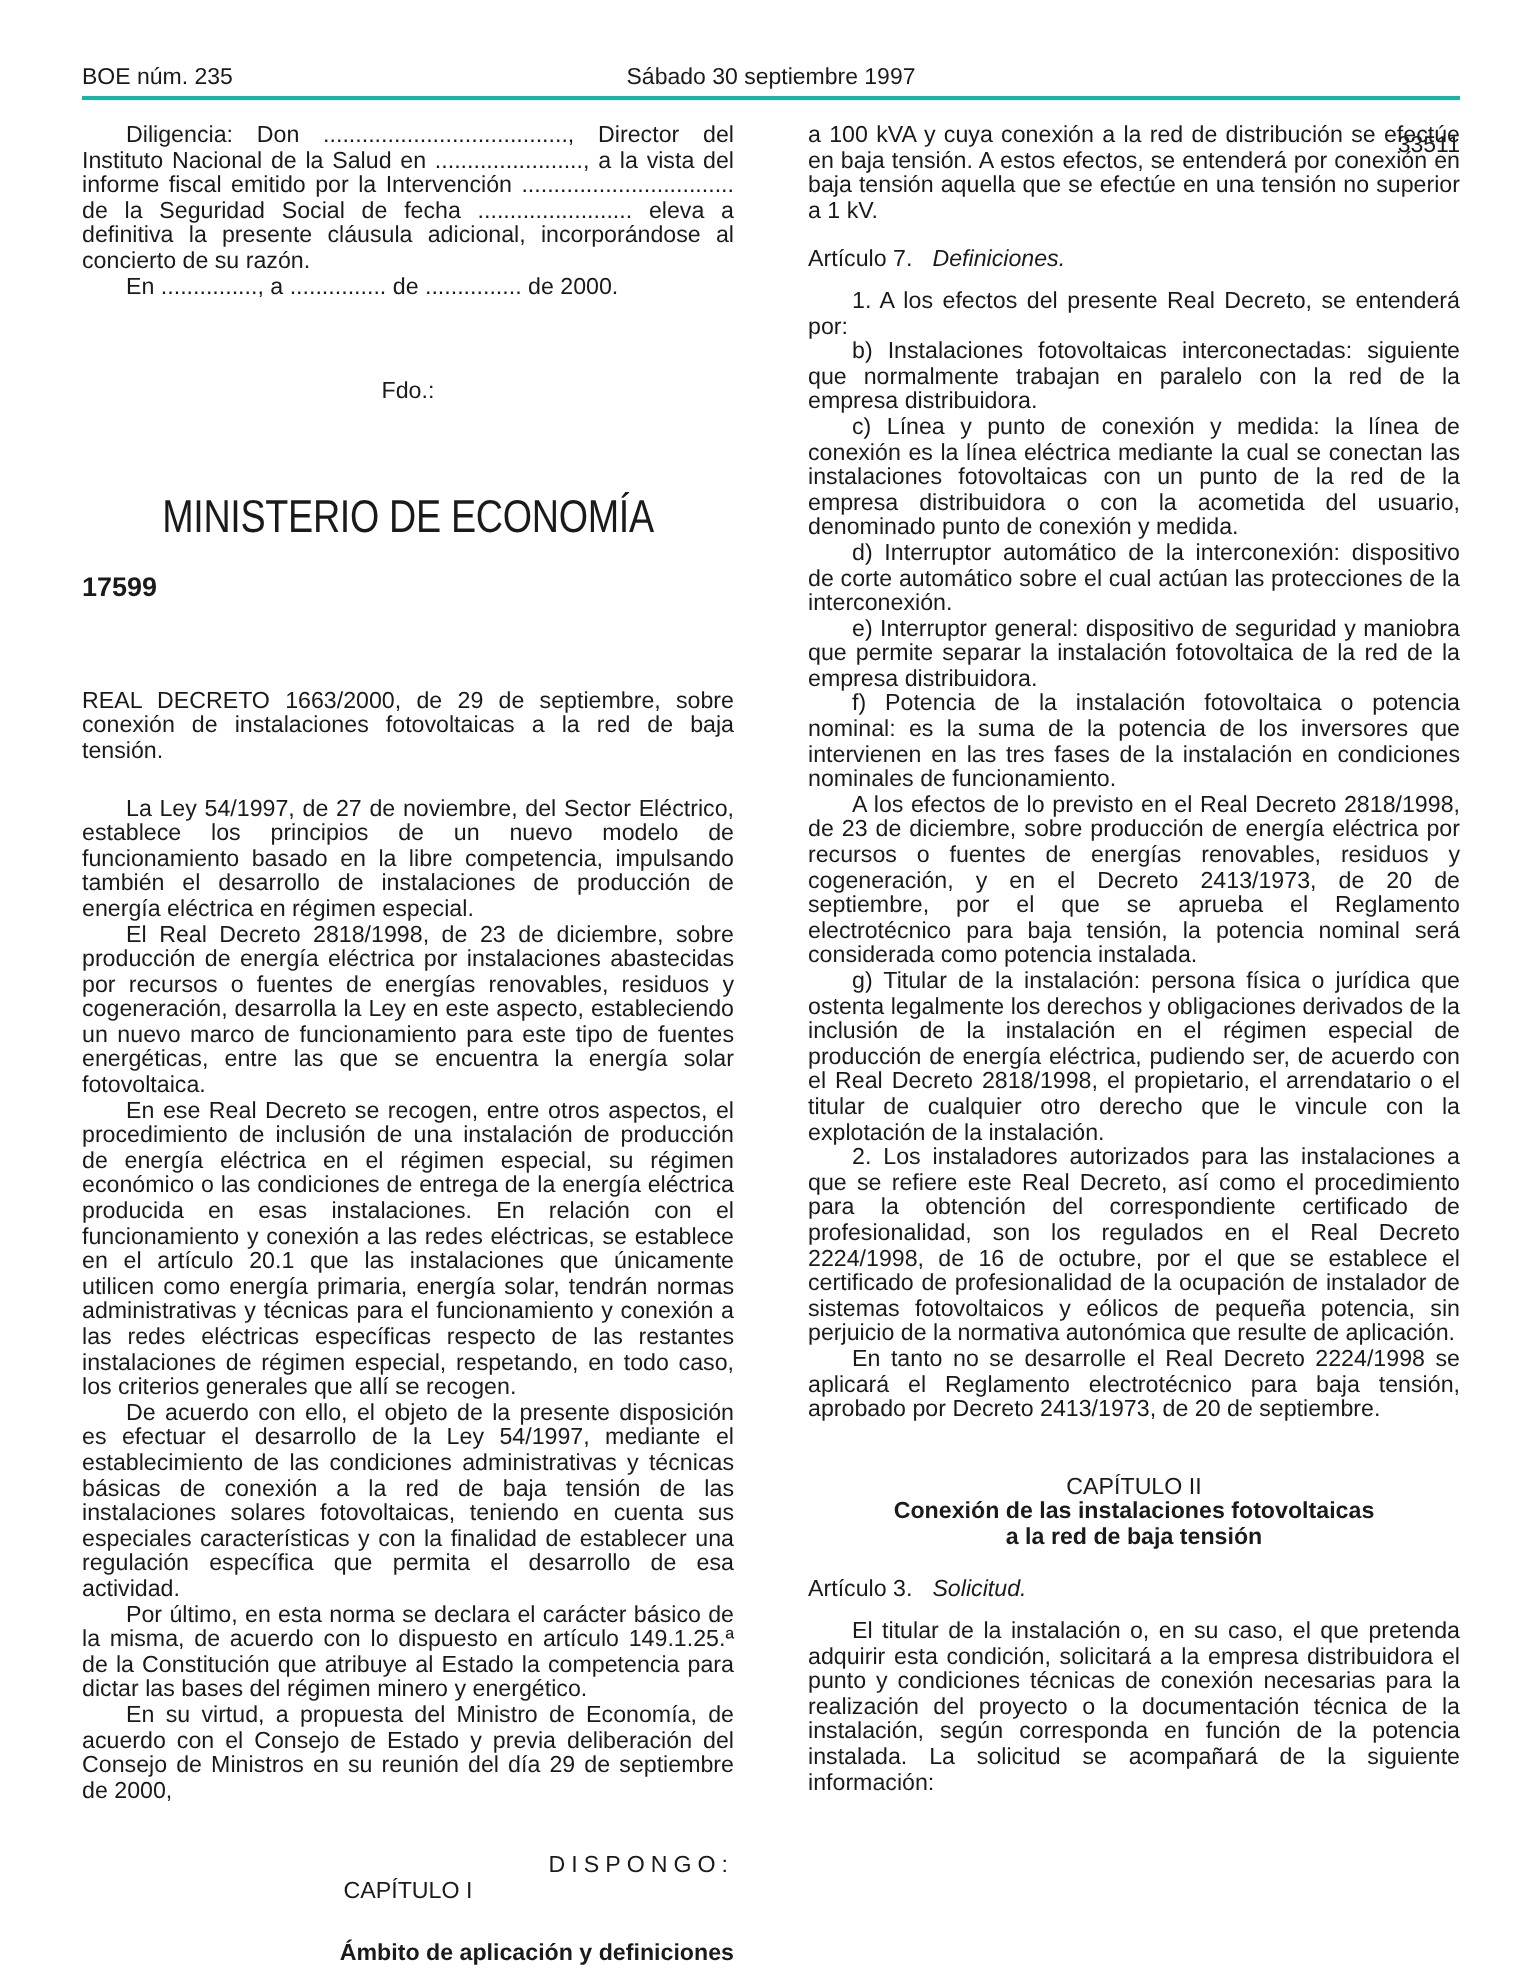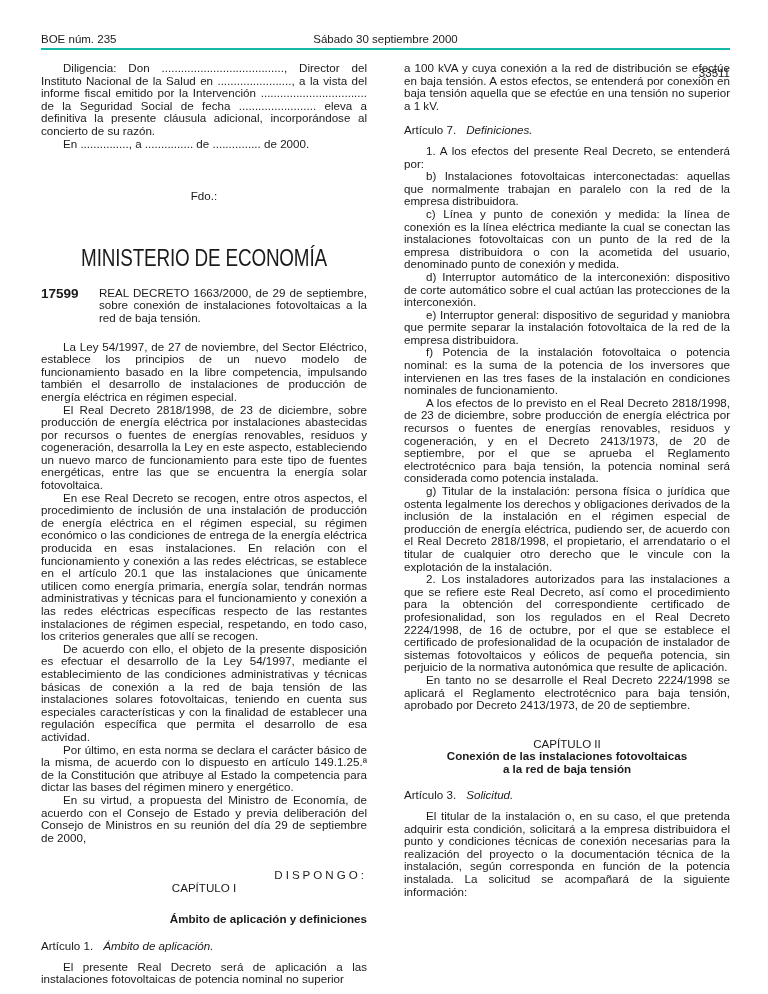--- a/index.html
+++ b/index.html
@@ -14,37 +14,37 @@
   .col { position: absolute; top: 62px; width: 326px; font-size: 11.6px; line-height: 12.6px; text-align: justify; }
   .col-left { left: 41px; }
   .col-right { left: 404px; }
 
   p { margin: 0; text-indent: 22px; }
   p.noindent { text-indent: 0; }
   .center { text-align: center; }
   .fdo { text-align: center; margin-top: 40px; margin-bottom: 42px; }
   .ministry { text-align: center; font-family: "Liberation Sans", sans-serif; font-size: 23px; line-height: 26px;
               letter-spacing: -0.2px; transform: scaleX(0.82); transform-origin: center; margin-bottom: 16px; }
-  .decree-head { display: flex; margin-bottom: 16px; }
+  .decree-head { display: flex; margin-bottom: 16px; flex-direction: column; }
   .decree-num { font-weight: bold; font-size: 13.5px; width: 58px; flex: 0 0 58px; line-height: 13px; }
   .decree-title { text-indent: 0; }
   .dispongo { text-align: right; letter-spacing: 3px; margin-top: 25px; }
   .chapter { text-align: center; margin-bottom: 19px; }
   .chapter-title { text-align: right; font-weight: bold; margin-bottom: 14px; }
   .article { text-indent: 0; margin-bottom: 8px; }
   .article .art-name { font-style: italic; margin-left: 10px; }
   .spacer-s { height: 12px; }
   .chapter2 { text-align: center; margin-top: 26px; }
 </style>
 </head>
 <body>
 
 <div class="header">
   <span class="left">BOE núm. 235</span>
-  <span class="center">Sábado 30 septiembre 2000</span>
+  <span class="center">Sábado 30 septiembre 1997</span>
   <span class="right">33511</span>
 </div>
 
 <div class="col col-left">
   <p>Diligencia: Don ......................................, Director del Instituto Nacional de la Salud en ......................., a la vista del informe fiscal emitido por la Intervención ................................. de la Seguridad Social de fecha ........................ eleva a definitiva la presente cláusula adicional, incorporándose al concierto de su razón.</p>
   <p>En ..............., a ............... de ............... de 2000.</p>
   <div class="fdo">Fdo.:</div>
   <div class="ministry">MINISTERIO DE ECONOMÍA</div>
   <div class="decree-head">
     <span class="decree-num">17599</span>
@@ -61,21 +61,21 @@
   <div class="chapter-title">Ámbito de aplicación y definiciones</div>
   <p class="article"><span>Artículo 1.</span><span class="art-name">Ámbito de aplicación.</span></p>
   <p>El presente Real Decreto será de aplicación a las instalaciones fotovoltaicas de potencia nominal no superior</p>
 </div>
 
 <div class="col col-right">
   <p class="noindent">a 100 kVA y cuya conexión a la red de distribución se efectúe en baja tensión. A estos efectos, se entenderá por conexión en baja tensión aquella que se efectúe en una tensión no superior a 1 kV.</p>
   <div class="spacer-s"></div>
   <p class="article"><span>Artículo 7.</span><span class="art-name">Definiciones.</span></p>
   <p>1. A los efectos del presente Real Decreto, se entenderá por:</p>
-  <p>b) Instalaciones fotovoltaicas interconectadas: aquellas que normalmente trabajan en paralelo con la red de la empresa distribuidora.</p>
+  <p>b) Instalaciones fotovoltaicas interconectadas: siguiente que normalmente trabajan en paralelo con la red de la empresa distribuidora.</p>
   <p>c) Línea y punto de conexión y medida: la línea de conexión es la línea eléctrica mediante la cual se conectan las instalaciones fotovoltaicas con un punto de la red de la empresa distribuidora o con la acometida del usuario, denominado punto de conexión y medida.</p>
   <p>d) Interruptor automático de la interconexión: dispositivo de corte automático sobre el cual actúan las protecciones de la interconexión.</p>
   <p>e) Interruptor general: dispositivo de seguridad y maniobra que permite separar la instalación fotovoltaica de la red de la empresa distribuidora.</p>
   <p>f) Potencia de la instalación fotovoltaica o potencia nominal: es la suma de la potencia de los inversores que intervienen en las tres fases de la instalación en condiciones nominales de funcionamiento.</p>
   <p>A los efectos de lo previsto en el Real Decreto 2818/1998, de 23 de diciembre, sobre producción de energía eléctrica por recursos o fuentes de energías renovables, residuos y cogeneración, y en el Decreto 2413/1973, de 20 de septiembre, por el que se aprueba el Reglamento electrotécnico para baja tensión, la potencia nominal será considerada como potencia instalada.</p>
   <p>g) Titular de la instalación: persona física o jurídica que ostenta legalmente los derechos y obligaciones derivados de la inclusión de la instalación en el régimen especial de producción de energía eléctrica, pudiendo ser, de acuerdo con el Real Decreto 2818/1998, el propietario, el arrendatario o el titular de cualquier otro derecho que le vincule con la explotación de la instalación.</p>
   <p>2. Los instaladores autorizados para las instalaciones a que se refiere este Real Decreto, así como el procedimiento para la obtención del correspondiente certificado de profesionalidad, son los regulados en el Real Decreto 2224/1998, de 16 de octubre, por el que se establece el certificado de profesionalidad de la ocupación de instalador de sistemas fotovoltaicos y eólicos de pequeña potencia, sin perjuicio de la normativa autonómica que resulte de aplicación.</p>
   <p>En tanto no se desarrolle el Real Decreto 2224/1998 se aplicará el Reglamento electrotécnico para baja tensión, aprobado por Decreto 2413/1973, de 20 de septiembre.</p>
   <div class="chapter2">CAPÍTULO II</div>
   <div class="center" style="font-weight:bold;">Conexión de las instalaciones fotovoltaicas</div>

